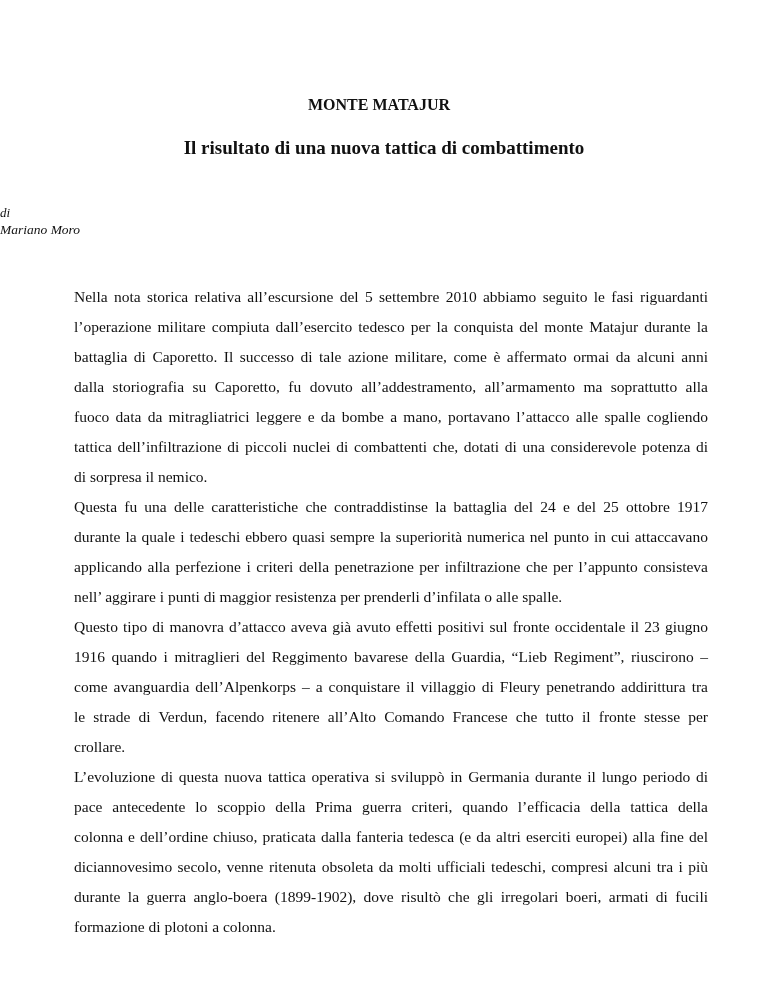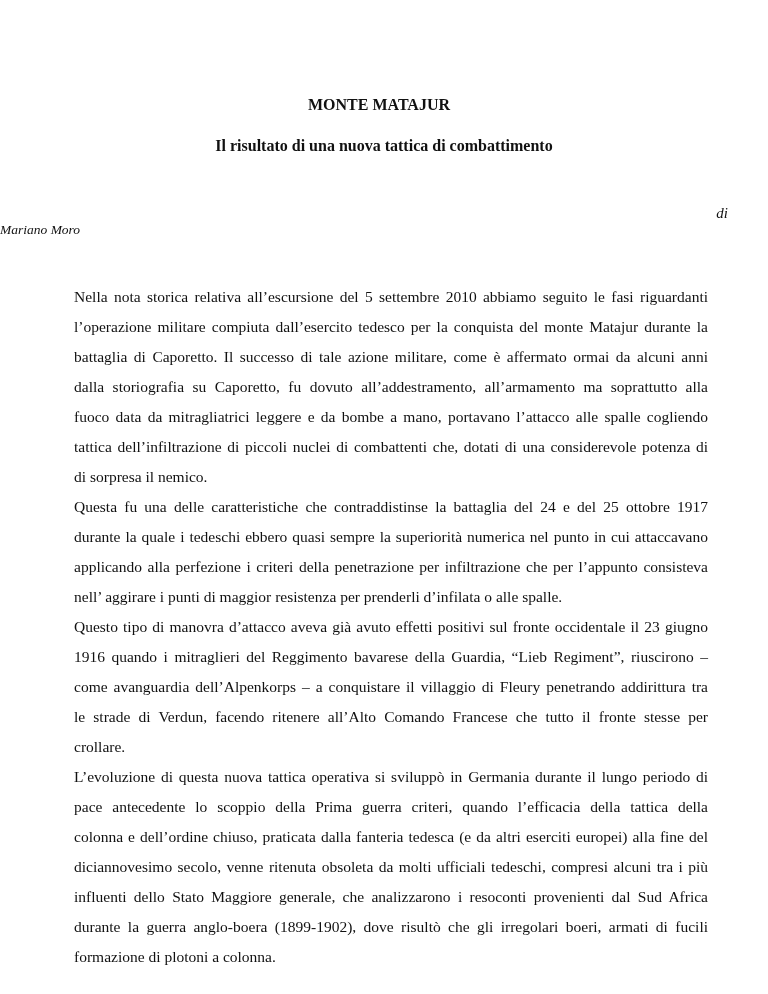--- a/index.html
+++ b/index.html
@@ -2,23 +2,23 @@
 <html><head>
 <meta charset="utf-8">
 <style>
   html, body { margin: 0; padding: 0; background: #ffffff; }
   body { width: 768px; height: 994px; position: relative; overflow: hidden;
          font-family: "Liberation Serif", "DejaVu Serif", serif; color: #111111; }
   .page { position: absolute; left: 0; top: 0; width: 768px; height: 994px; }
   .title { position: absolute; left: 0; width: 758px; text-align: center;
            font-weight: bold; font-size: 16px; top: 96px; }
   .subtitle { position: absolute; left: 0; width: 768px; text-align: center;
-              font-weight: bold; font-size: 16px; top: 137px; }
-  .by { position: absolute; left: 0; width: 728px; text-align: right;
-        font-style: italic; font-size: 15px; top: 205px; }
+              font-weight: bold; font-size: 19px; top: 137px; }
+  .by { position: absolute; left: 0; width: 728px; text-align: left;
+        font-style: italic; font-size: 13px; top: 205px; }
   .author { position: absolute; left: 0; width: 768px; text-align: left;
             font-style: italic; font-size: 13.5px; top: 222px; }
   .body { position: absolute; left: 74px; top: 287px; width: 634px; font-size: 15.5px; }
   .line { height: 30px; line-height: 20px; white-space: nowrap; overflow: visible;
           text-align: justify; text-align-last: justify; }
   .line.last { text-align-last: left; }
 </style>
 </head>
 <body>
 
@@ -49,19 +49,18 @@
       <div class="line">1916 quando i mitraglieri del Reggimento bavarese della Guardia, “Lieb Regiment”, riuscirono –</div>
       <div class="line">come avanguardia dell’Alpenkorps – a conquistare il villaggio di Fleury penetrando  addirittura tra</div>
       <div class="line">le strade di Verdun, facendo ritenere all’Alto Comando Francese che tutto il fronte stesse per</div>
       <div class="line last">crollare.</div>
     </div>
     <div>
       <div class="line">L’evoluzione di questa nuova tattica operativa si sviluppò in Germania durante il lungo periodo di</div>
       <div class="line">pace antecedente lo scoppio della Prima guerra criteri, quando l’efficacia della tattica della</div>
       <div class="line">colonna e dell’ordine chiuso, praticata dalla fanteria tedesca (e da altri eserciti europei)  alla fine del</div>
       <div class="line">diciannovesimo secolo, venne ritenuta obsoleta da  molti ufficiali tedeschi, compresi alcuni tra i più</div>
-      <div class="line">influenti dello Stato Maggiore generale, che analizzarono i resoconti provenienti dal Sud Africa</div>
       <div class="line">durante la guerra anglo-boera (1899-1902), dove risultò che gli irregolari boeri, armati di fucili</div>
       <div class="line last">formazione di plotoni a colonna.</div>
     </div>
 
   </div>
 </div>
 
 </body></html>

